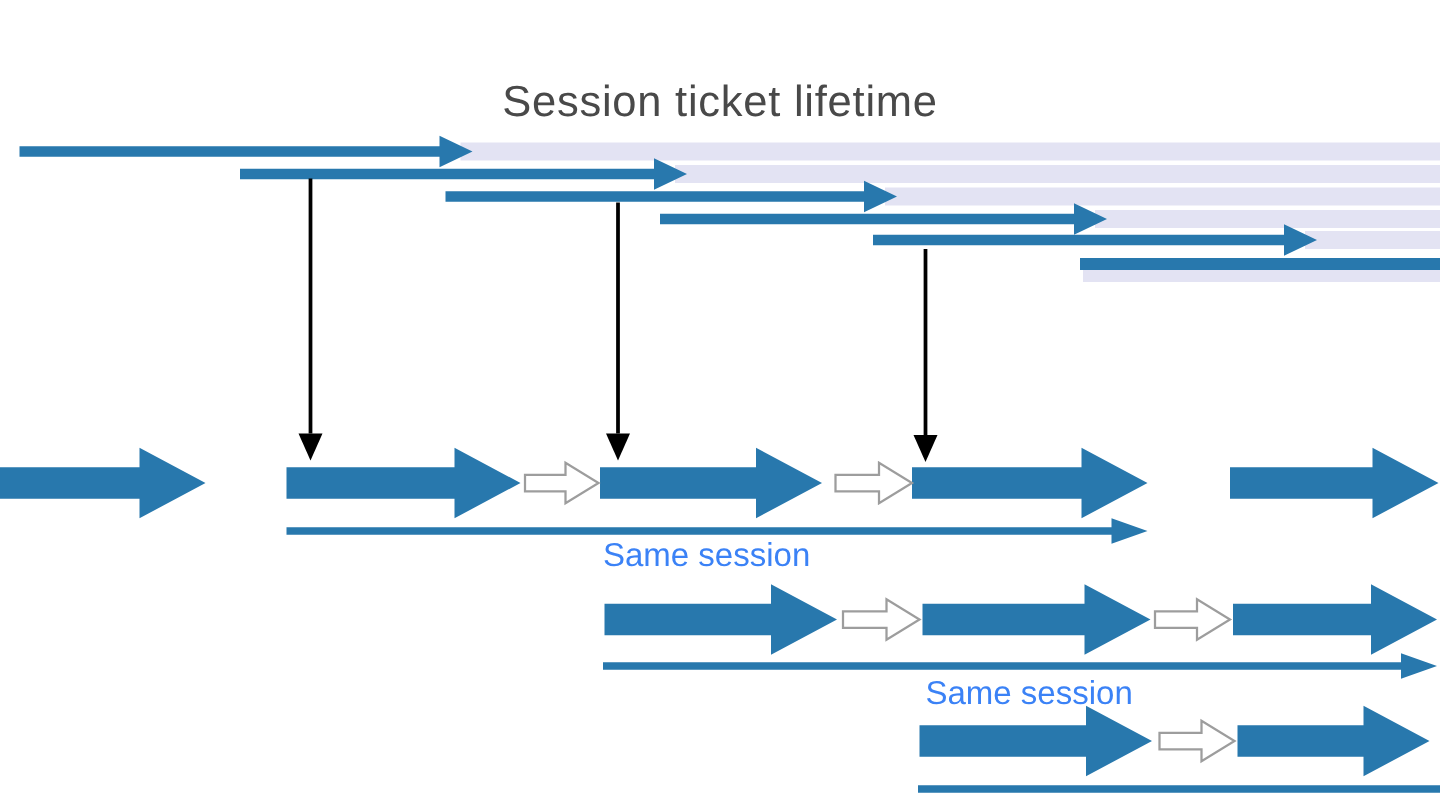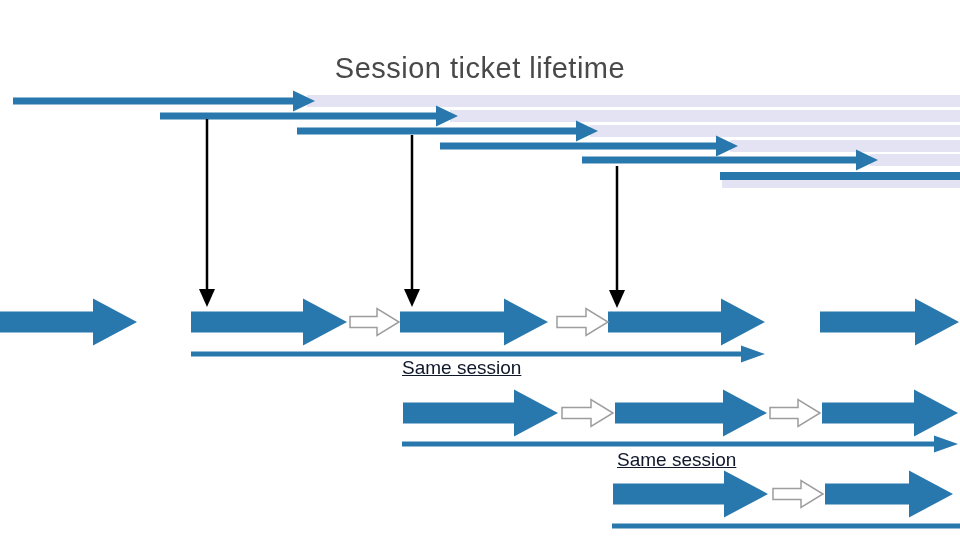--- a/index.html
+++ b/index.html
@@ -15,24 +15,23 @@
     position:absolute;
     left:0;right:0;top:30px;
     text-align:center;
     font-size:29px;
     color:#494949;
     letter-spacing:0.5px;
     margin-top:22px;
   }
   .session-label{
     position:absolute;
-    font-size:19px;
-    color:#0f172a;
+    font-size:22px;
+    color:#3b82f6;
     white-space:nowrap;
-    text-decoration:underline;
   }
 </style>
 </head>
 <body>
 
 <div id="canvas">
   <div class="slide-title">Session ticket lifetime</div>
   <svg id="diagram-svg" width="960" height="540" viewBox="0 0 960 540">
       <rect x="307" y="95" width="653" height="12" fill="#e3e3f3"></rect>
       <rect x="450" y="110" width="510" height="12" fill="#e3e3f3"></rect>

